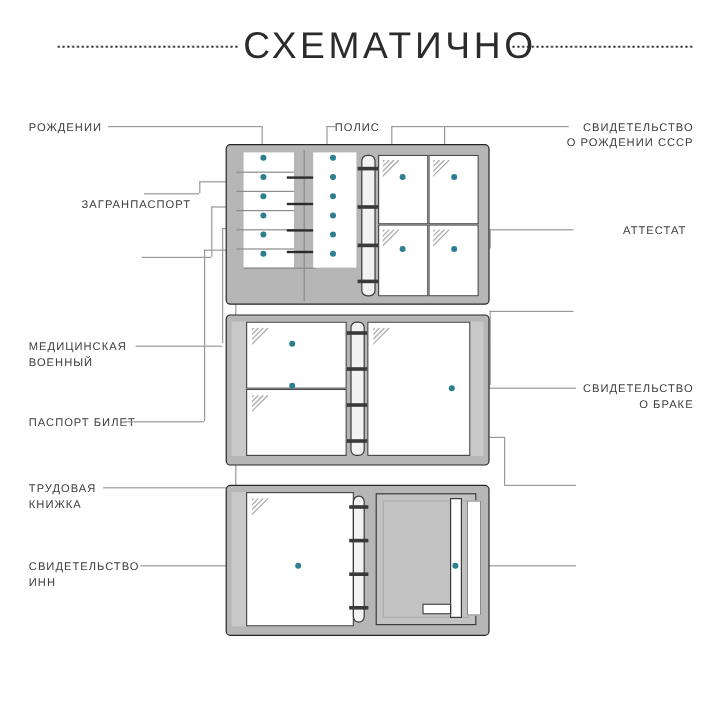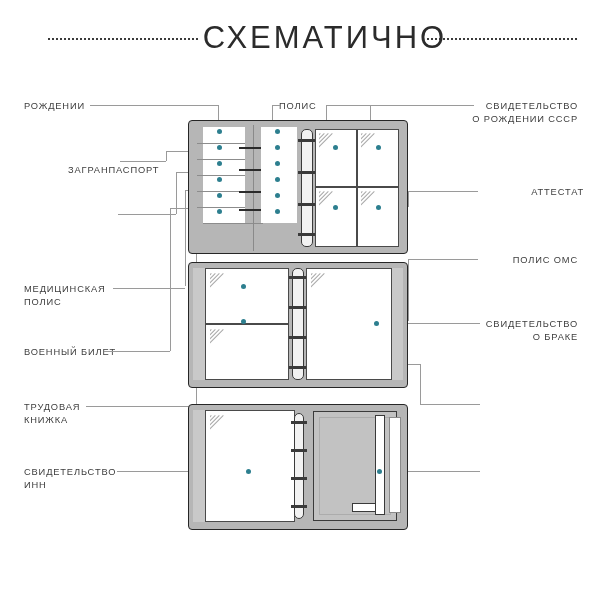--- a/index.html
+++ b/index.html
@@ -207,33 +207,32 @@
     <div class="title-row">
       <div class="dots-left"></div>
       <div class="dots-right"></div>
       <div class="title">СХЕМАТИЧНО</div>
     </div>
   </div>
 
   <div class="label left" style="left:24px; top:100px;">РОЖДЕНИИ</div>
   <div class="label left" style="left:24px; top:164px;margin-left:44px;">ЗАГРАНПАСПОРТ</div>
   <div class="label left" style="left:24px; top:283px;">МЕДИЦИНСКАЯ
-ПОЛИС</div>
-  <div class="label left" style="left:24px; top:346px;">ВОЕННЫЙ БИЛЕТ</div>
+ВОЕННЫЙ</div>
+  <div class="label left" style="left:24px; top:346px;">ПАСПОРТ БИЛЕТ</div>
   <div class="label left" style="left:24px; top:401px;">ТРУДОВАЯ
 КНИЖКА</div>
   <div class="label left" style="left:24px; top:466px;">СВИДЕТЕЛЬСТВО
 ИНН</div>
 
   <div class="label left" style="left:279px; top:100px;">ПОЛИС</div>
 
   <div class="label right" style="right:22px; top:100px; width:190px;">СВИДЕТЕЛЬСТВО
 О РОЖДЕНИИ СССР</div>
-  <div class="label right" style="right:16px; top:186px; width:190px;">АТТЕСТАТ</div>
-  <div class="label right" style="right:22px; top:254px; width:190px;">ПОЛИС ОМС</div>
+  <div class="label right" style="right:28px; top:186px; width:190px;">АТТЕСТАТ</div>
   <div class="label right" style="right:22px; top:318px; width:190px;">СВИДЕТЕЛЬСТВО
 О БРАКЕ</div>
 
   <div class="leader h" style="left:90px;  top:105px; width:128px;"></div>
   <div class="leader v" style="left:218px; top:105px; height:26px;"></div>
 
   <div class="leader h" style="left:120px; top:161px; width:46px;"></div>
   <div class="leader v" style="left:166px; top:151px; height:10px;"></div>
   <div class="leader h" style="left:166px; top:151px; width:52px;"></div>
 

